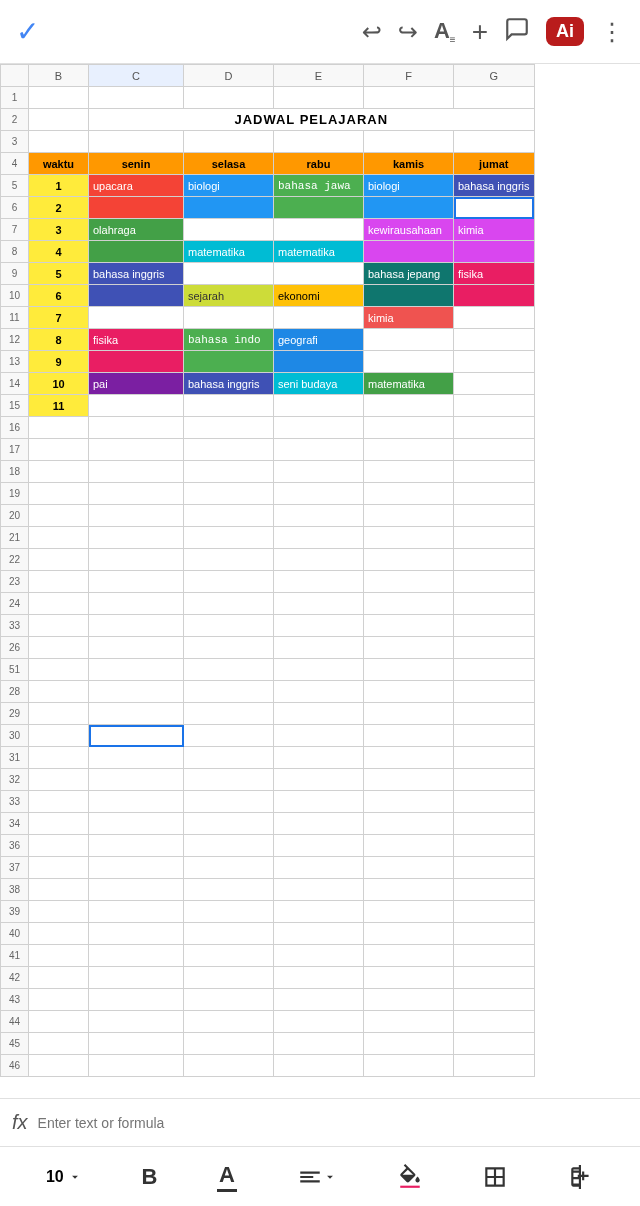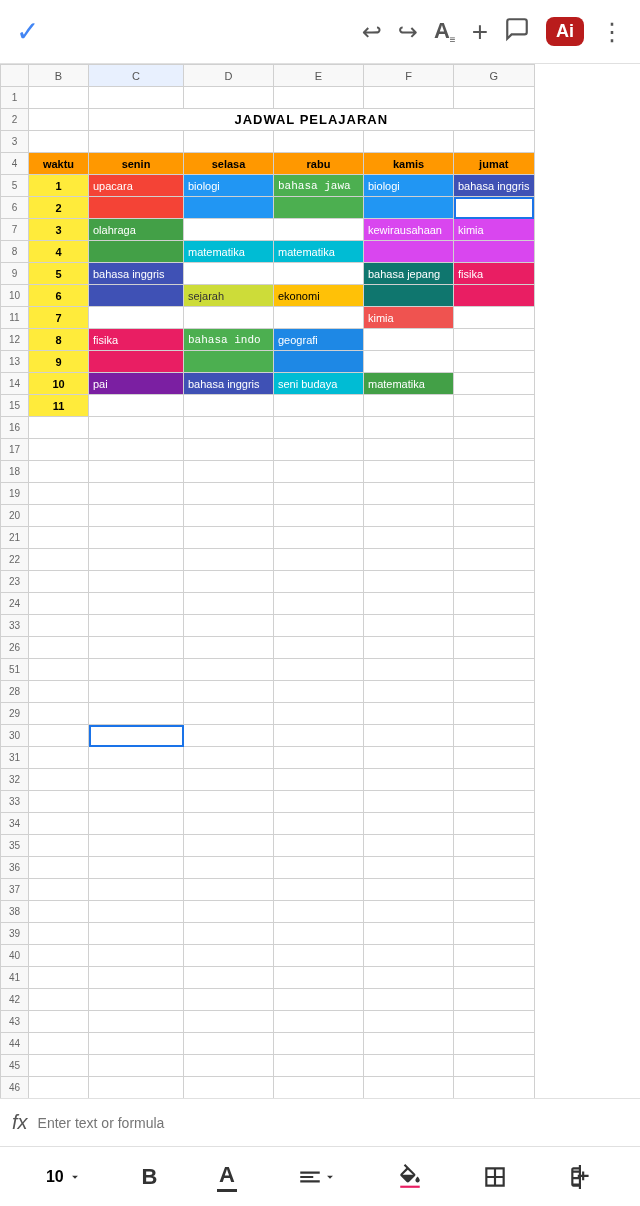--- a/index.html
+++ b/index.html
@@ -544,29 +544,20 @@
         <tr>
             <td class="row-num">34</td>
             <td></td>
             <td></td>
             <td></td>
             <td></td>
             <td></td>
             <td></td>
           </tr>
         <tr>
-            <td class="row-num">35</td>
-            <td></td>
-            <td></td>
-            <td></td>
-            <td></td>
-            <td></td>
-            <td></td>
-          </tr>
-        <tr>
             <td class="row-num">36</td>
             <td></td>
             <td></td>
             <td></td>
             <td></td>
             <td></td>
             <td></td>
           </tr>
         <tr>
             <td class="row-num">37</td>

